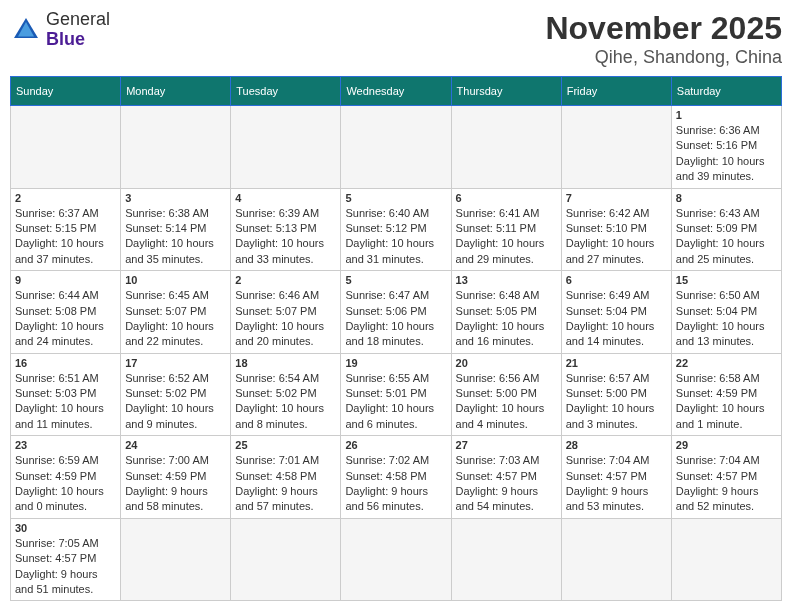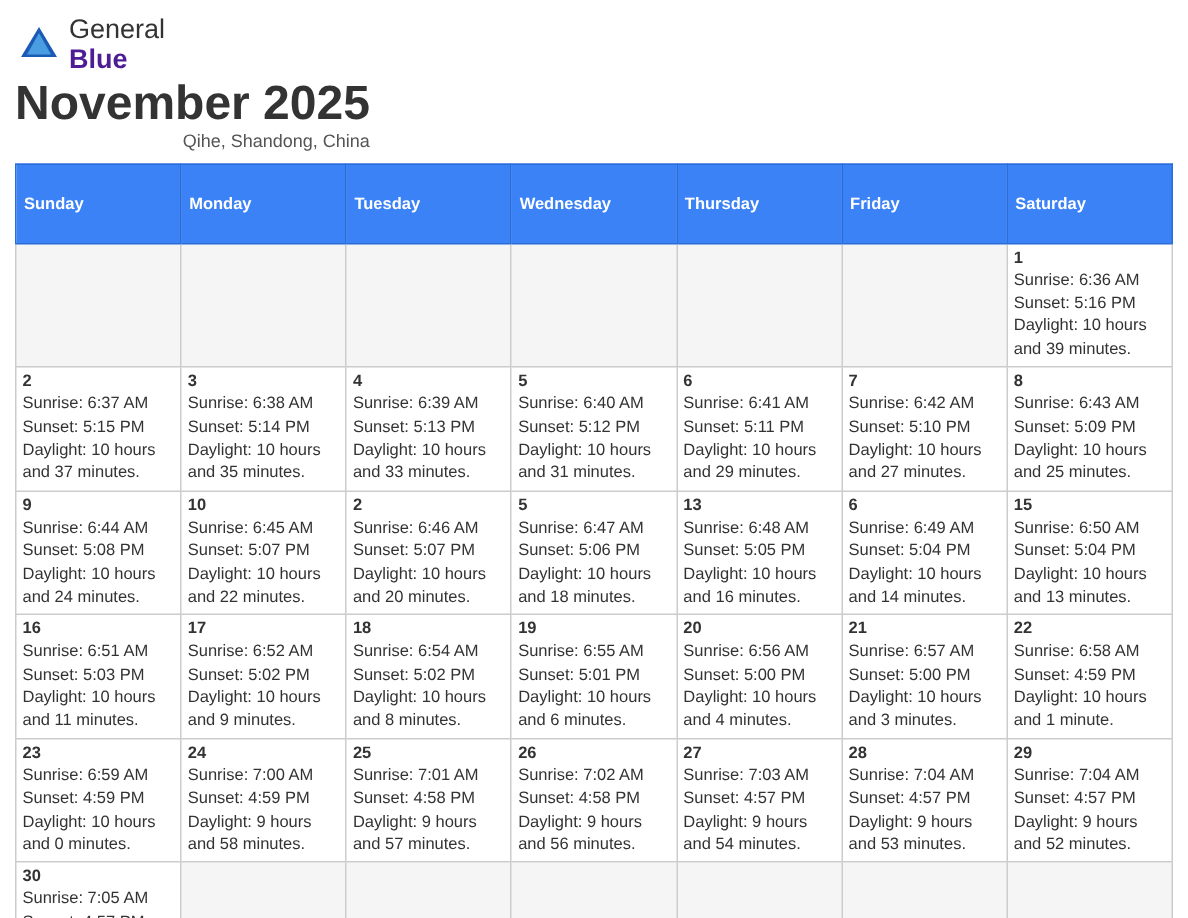--- a/index.html
+++ b/index.html
@@ -14,21 +14,20 @@
       width: 792px;
       height: 612px;
       background: #fff;
       padding: 10px;
     }
     .header {
       display: flex;
       justify-content: space-between;
       align-items: flex-start;
       margin-bottom: 8px;
-      flex-direction: column;
     }
     .logo {
       display: flex;
       align-items: center;
       gap: 4px;
     }
     .logo-text {
       font-size: 18px;
       color: #333;
       line-height: 1.1;
@@ -44,34 +43,34 @@
     }
     .title-area {
       text-align: right;
     }
     .month-title {
       font-size: 32px;
       font-weight: bold;
       color: #333;
     }
     .location {
-      font-size: 12px;
+      font-size: 18px;
       color: #555;
     }
     .calendar {
       width: 100%;
       border-collapse: collapse;
       table-layout: fixed;
     }
     .calendar th {
-      background: #3b82f6;
+      background: #0f766e;
       color: #fff;
       font-size: 11px;
-      font-weight: bold;
-      padding: 20px 5px;
+      font-weight: normal;
+      padding: 8px 5px;
       border: 1px solid #2a6dd9;
       text-align: left;
     }
     .calendar td {
       border: 1px solid #ccc;
       vertical-align: top;
       padding: 3px 4px;
       font-size: 9px;
       color: #333;
       background: #fff;

